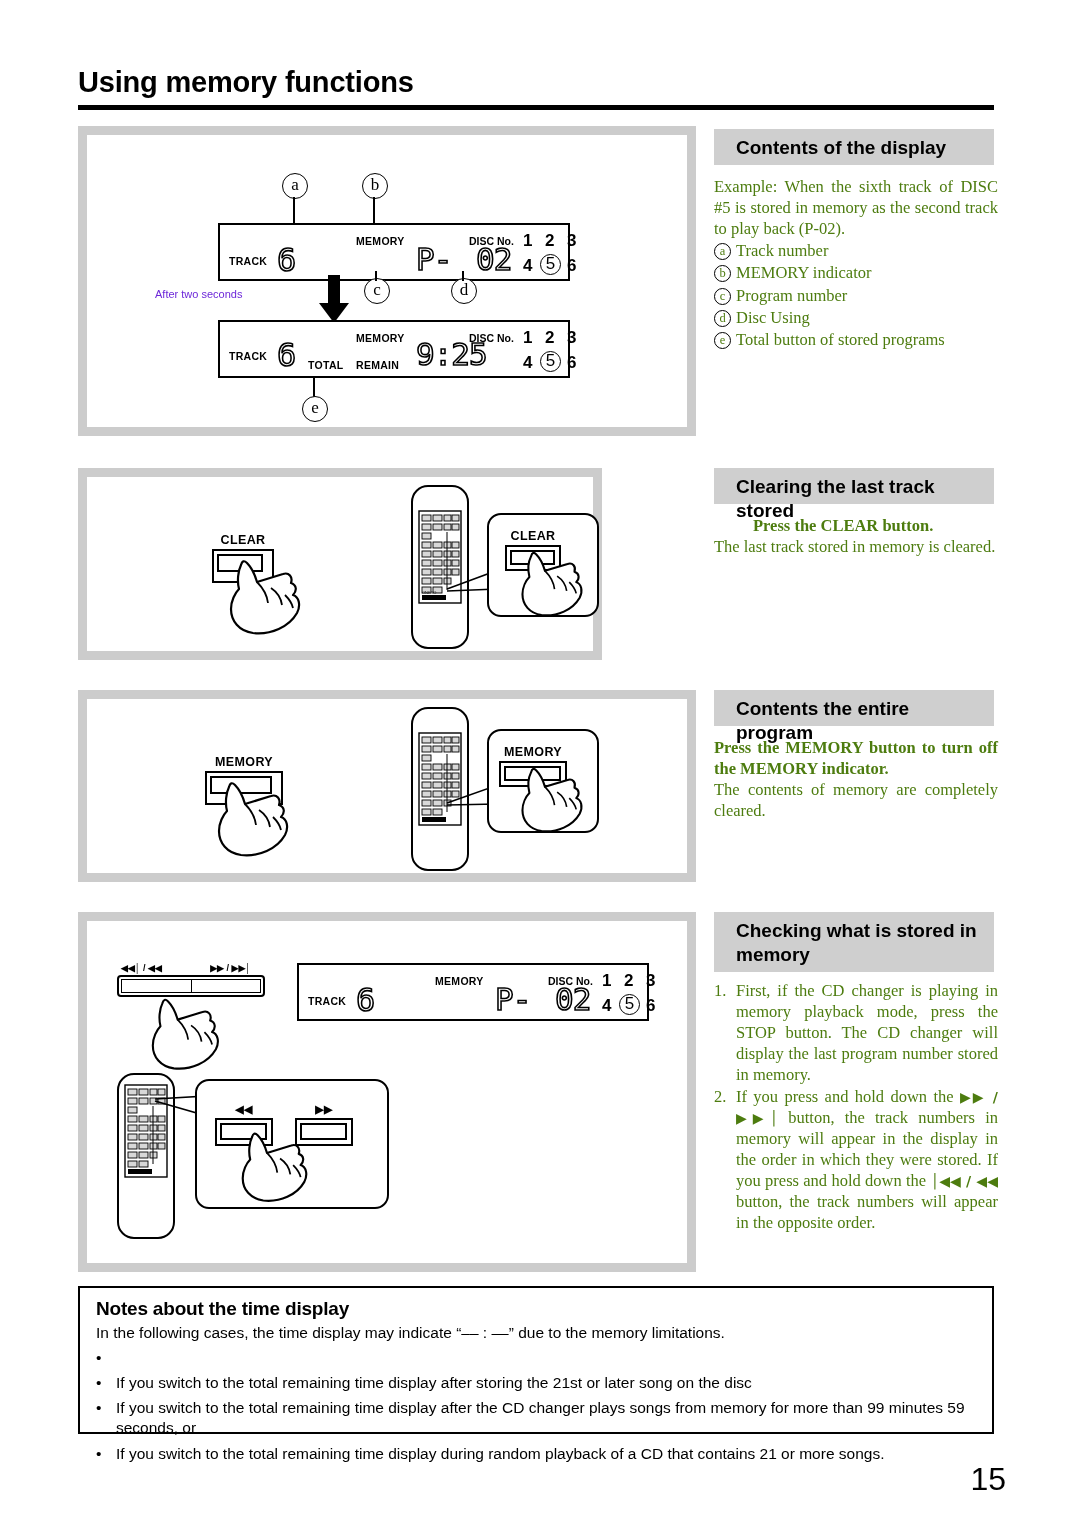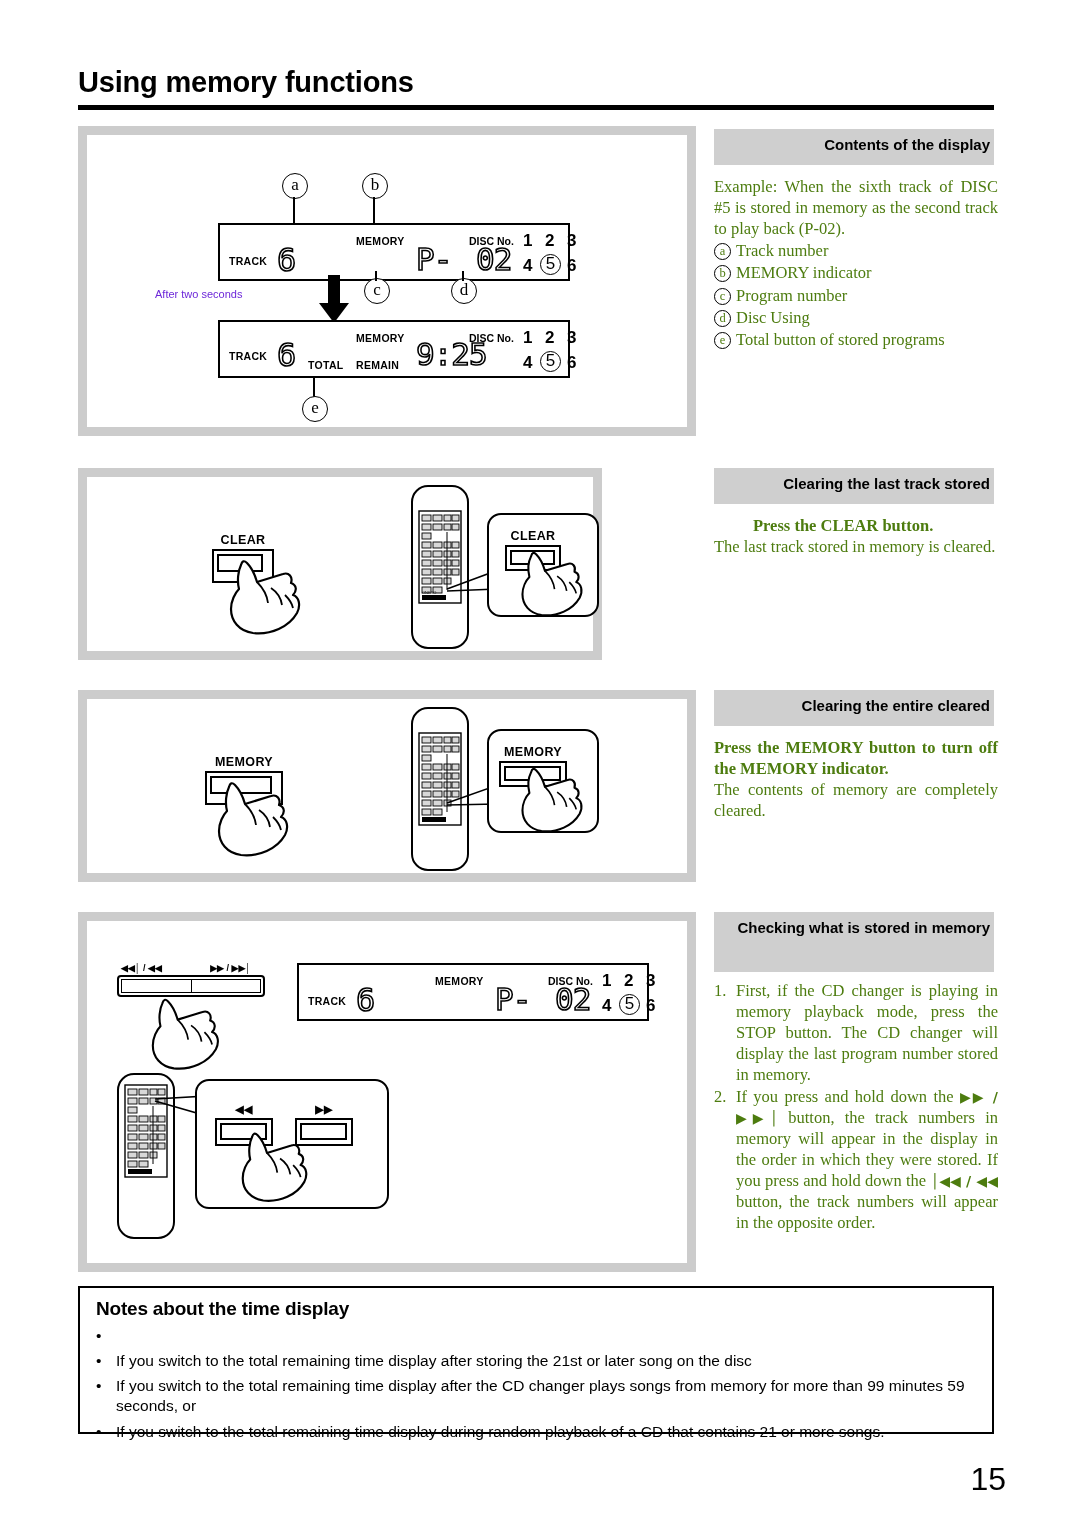--- a/index.html
+++ b/index.html
@@ -23,22 +23,22 @@
   
   .fig-box{
     position:absolute;border:9px solid #cccccc;background:#ffffff;box-sizing:border-box;
   }
   .fig-inner{position:absolute;left:0;top:0;width:100%;height:100%;}
 
   
   .sec-head{
     position:absolute;background:#cfcfcf;box-sizing:border-box;
     font-family:"Liberation Sans", sans-serif;
-    font-weight:bold;font-size:15px;color:#000;
-    padding:7px 4px 7px 22px;line-height:1.25;text-align:right;
+    font-weight:bold;font-size:19px;color:#000;
+    padding:7px 16px 7px 22px;line-height:1.25;
   }
   .sec-body{
     position:absolute;font-family:"Liberation Serif", serif;
     font-size:16.5px;line-height:1.28;color:#4d7c0f;text-align:justify;
   }
   .sec-body b{font-weight:bold;}
   .circ{
     display:inline-block;border:1.3px solid #000;border-radius:50%;
     width:15px;height:15px;line-height:14px;text-align:center;
     font-size:12.5px;font-style:normal;vertical-align:1px;
@@ -446,21 +446,21 @@
         </li>
     </ul>
   </div>
 
   <div class="sec-head" style="left:714px;top:468px;width:280px;height:36px;">Clearing the last track stored</div>
   <div class="sec-body" style="left:714px;top:515px;width:284px;">
     <div style="font-weight:bold;margin-left:39px;">Press the CLEAR button.</div>
     <div>The last track stored in memory is cleared.</div>
   </div>
 
-  <div class="sec-head" style="left:714px;top:690px;width:280px;height:36px;">Clearing the entire cleared</div>
+  <div class="sec-head" style="left:714px;top:690px;width:280px;height:36px;">Contents the entire program</div>
   <div class="sec-body" style="left:714px;top:737px;width:284px;">
     <div style="font-weight:bold;text-align:justify;">Press the MEMORY button to turn off the MEMORY indicator.</div>
     <div>The contents of memory are completely cleared.</div>
   </div>
 
   <div class="sec-head" style="left:714px;top:912px;width:280px;height:60px;">Checking what is stored in memory</div>
   <div class="sec-body" style="left:714px;top:980px;width:284px;">
     <ul class="olist">
       <li>
         <span class="num">1.</span>
@@ -468,20 +468,21 @@
       </li>
       <li>
         <span class="num">2.</span>
         <span class="txt"><span>If you press and hold down the </span><b style="font-family:'DejaVu Sans',sans-serif;font-size:14px;">▶▶ / ▶▶│</b><span> button, the track numbers in memory will appear in the display in the order in which they were stored. If you press and hold down the </span><b style="font-family:'DejaVu Sans',sans-serif;font-size:14px;">│◀◀ / ◀◀</b><span> button, the track numbers will appear in the opposite order.</span></span>
       </li>
     </ul>
   </div>
 
   <div class="notes" style="left:78px;top:1286px;width:916px;height:148px;padding:10px 16px;">
     <h4>Notes about the time display</h4>
+    <div class="lead">In the following cases, the time display may indicate “–– : ––” due to the memory limitations.</div>
     <ul>
       <li>
           <span class="bul">•</span>
         </li>
       <li>
           <span class="bul">•</span>
           <span>If you switch to the total remaining time display after storing the 21st or later song on the disc</span>
         </li>
       <li>
           <span class="bul">•</span>

